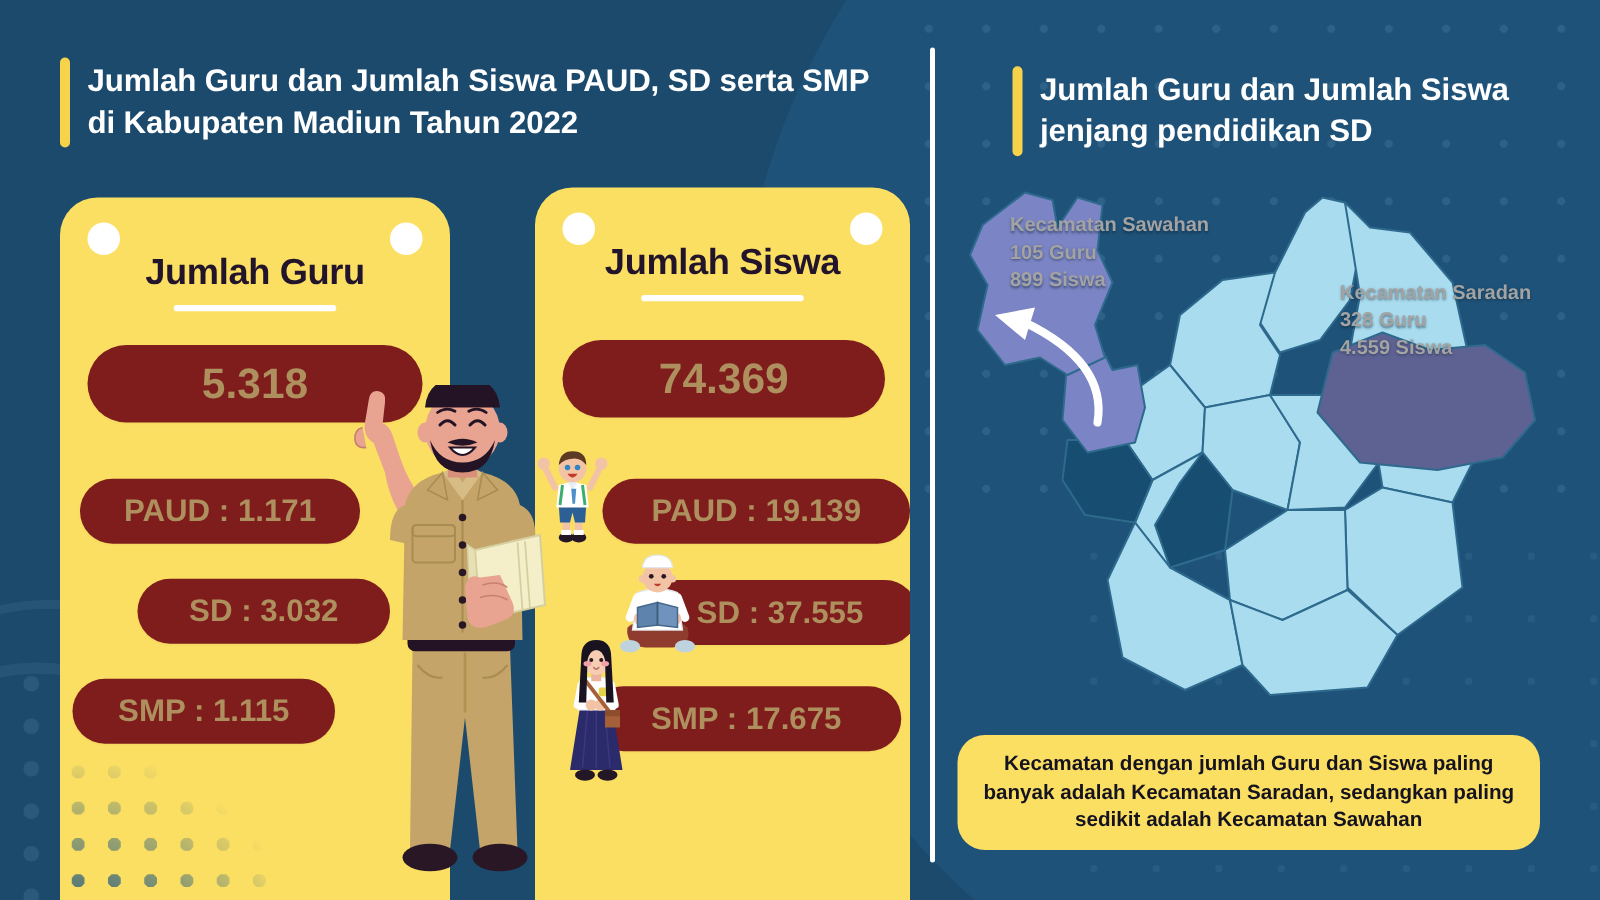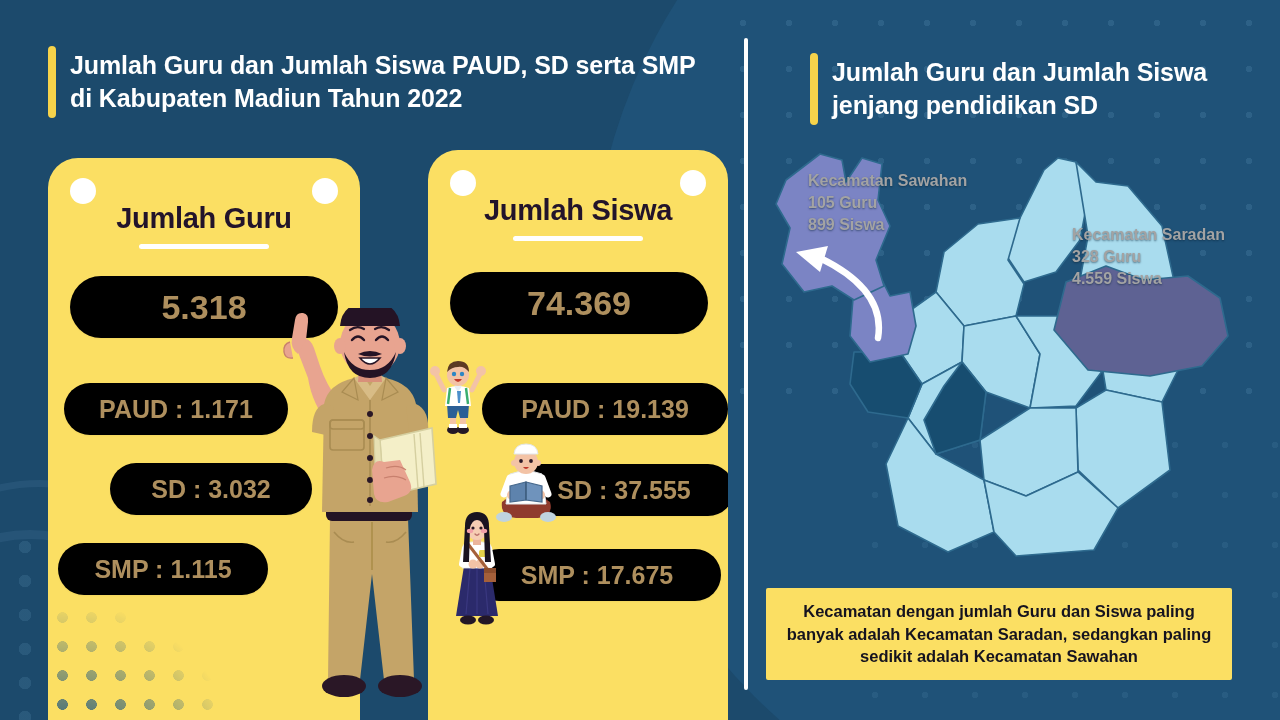--- a/index.html
+++ b/index.html
@@ -93,21 +93,21 @@
   }
   .card-head h2 {
     font-size:29px; font-weight:bold; color:#22142b; letter-spacing:-0.3px;
   }
   .head-rule {
     width:130px; height:5px; background:#ffffff; border-radius:3px;
     margin:9px auto 0;
   }
 
   .pill {
-    position:absolute; background:#000000; border-radius:40px;
+    position:absolute; background:#7f1d1d; border-radius:40px;
     display:flex; align-items:center; justify-content:center;
     color:#AE8F5E; font-weight:bold; box-shadow:0 1px 2px rgba(0,0,0,0.04);
   }
   .pill.total { font-size:34px; height:62px; }
   .pill.sub   { font-size:25px; height:52px; }
 
   
   #pill-guru-total { left:22px;  top:118px; width:268px; }
   #pill-guru-paud  { left:16px;  top:225px; width:224px; }
   #pill-guru-sd    { left:62px;  top:305px; width:202px; }
@@ -131,21 +131,21 @@
     position:absolute; color:#a3a3a3; font-weight:bold; font-size:16px;
     line-height:1.38; text-shadow:0 1px 2px rgba(10,35,55,0.55);
     white-space:nowrap;
   }
   #label-sawahan { left:50px;  top:30px; }
   #label-saradan { left:314px; top:84px; }
 
   
   #note-box {
     position:absolute; left:766px; top:588px; width:466px; height:92px;
-    background:#FBDF63; border-radius:2px;
+    background:#FBDF63; border-radius:22px;
     display:flex; align-items:center; justify-content:center; text-align:center;
     padding:8px 14px;
   }
   #note-box p {
     font-size:16.5px; font-weight:bold; color:#15131f; line-height:1.38;
   }
 </style>
 </head>
 <body>
 

